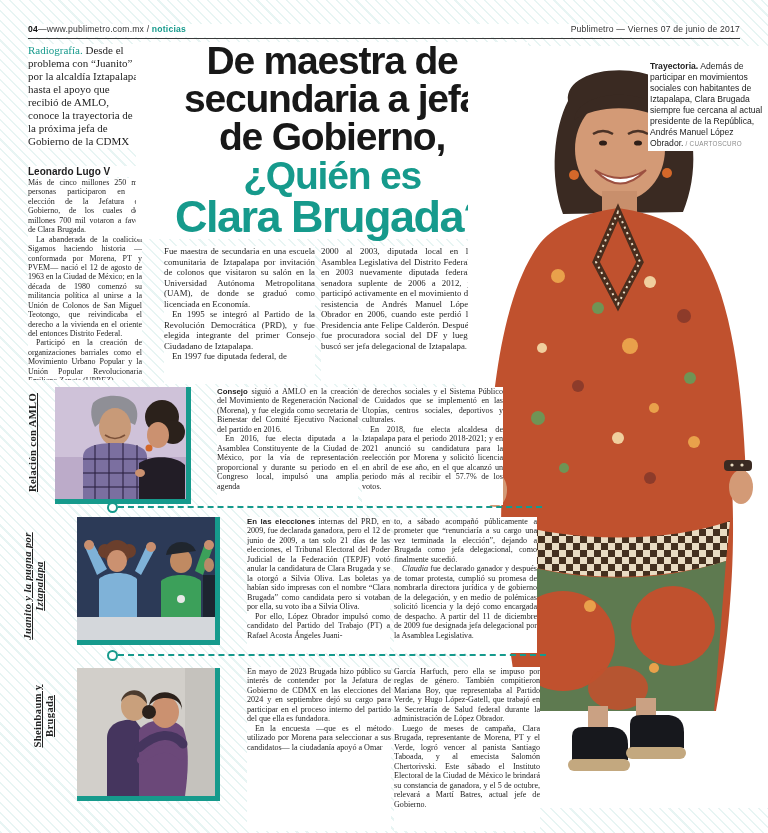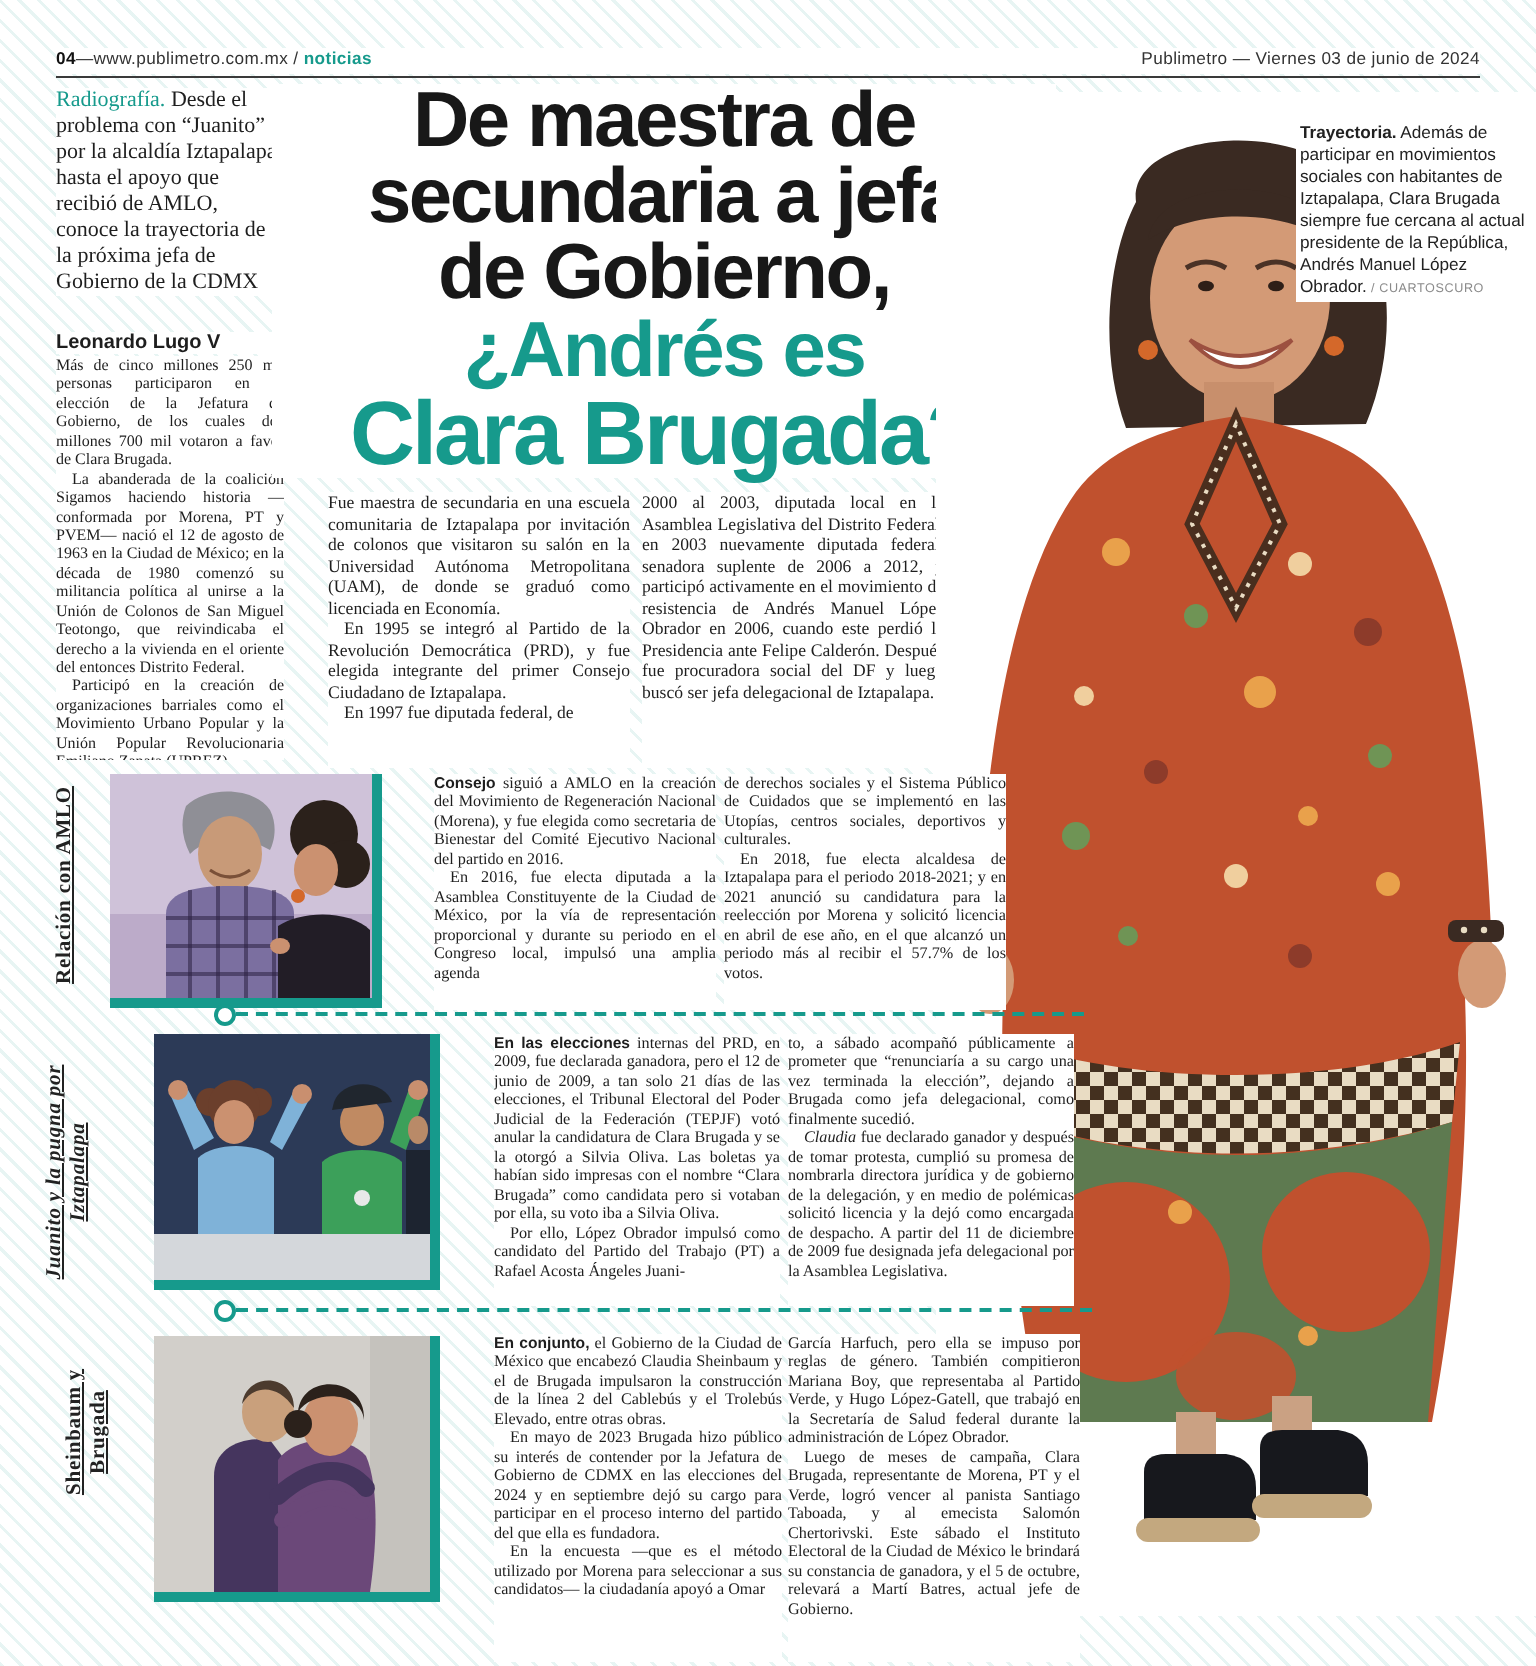--- a/index.html
+++ b/index.html
@@ -52,37 +52,37 @@
   .sep{position:absolute;border-top:2px dashed #169a8c;height:0;}
   .sep .knob{position:absolute;left:-11px;top:-6px;width:7px;height:7px;border:2px solid #169a8c;border-radius:50%;background:#fff;display:block;}
 </style>
 </head>
 <body>
 
 <div id="page">
 
   <div class="hdr">
     <span class="hdr-left"><b>04</b><span>—www.publimetro.com.mx / </span><span class="teal">noticias</span></span>
-    <span class="hdr-right">Publimetro — Viernes 03 de junio de 2024</span>
+    <span class="hdr-right">Publimetro — Viernes 07 de junio de 2017</span>
   </div>
   <div class="hdr-rule"></div>
 
   <div class="lead"><span class="kicker">Radiografía.</span><span> Desde el problema con “Juanito” por la alcaldía Iztapalapa, hasta el apoyo que recibió de AMLO, conoce la trayectoria de la próxima jefa de Gobierno de la CDMX</span></div>
   <div class="byline">Leonardo Lugo V</div>
   <div class="leftbody">
     <p>Más de cinco millones 250 mil personas participaron en la elección de la Jefatura de Gobierno, de los cuales dos millones 700 mil votaron a favor de Clara Brugada.</p>
     <p>La abanderada de la coalición Sigamos haciendo historia —conformada por Morena, PT y PVEM— nació el 12 de agosto de 1963 en la Ciudad de México; en la década de 1980 comenzó su militancia política al unirse a la Unión de Colonos de San Miguel Teotongo, que reivindicaba el derecho a la vivienda en el oriente del entonces Distrito Federal.</p>
     <p>Participó en la creación de organizaciones barriales como el Movimiento Urbano Popular y la Unión Popular Revolucionaria Emiliano Zapata (UPREZ).</p>
   </div>
 
   <h1 class="headline" style="margin:0;">
     <span class="hl-black">De maestra de</span><br>
     <span class="hl-black">secundaria a jefa</span><br>
     <span class="hl-black">de Gobierno,</span><br>
-    <span class="hl-teal">¿Andrés es</span><br>
+    <span class="hl-teal">¿Quién es</span><br>
     <span class="hl-teal-big">Clara Brugada?</span>
   </h1>
 
   <div class="col intro-col" id="intro1">
     <p>Fue maestra de secundaria en una escuela comunitaria de Iztapalapa por invitación de colonos que visitaron su salón en la Universidad Autónoma Metropolitana (UAM), de donde se graduó como licenciada en Economía.</p>
     <p>En 1995 se integró al Partido de la Revolución Democrática (PRD), y fue elegida integrante del primer Consejo Ciudadano de Iztapalapa.</p>
     <p>En 1997 fue diputada federal, de</p>
   </div>
   <div class="col intro-col" id="intro2">
     <p>2000 al 2003, diputada local en la Asamblea Legislativa del Distrito Federal, en 2003 nuevamente diputada federal, senadora suplente de 2006 a 2012, y participó activamente en el movimiento de resistencia de Andrés Manuel López Obrador en 2006, cuando este perdió la Presidencia ante Felipe Calderón. Después fue procuradora social del DF y luego buscó ser jefa delegacional de Iztapalapa.</p>
@@ -236,21 +236,20 @@
       <path d="M44,34 C46,18 70,18 70,36 C62,24 50,24 44,34 Z" fill="#4c3b2e"></path>
       <path d="M62,128 V62 C70,50 96,48 106,60 C112,74 112,100 108,128 Z" fill="#6b4879"></path>
       <ellipse cx="88" cy="44" rx="14" ry="16" fill="#cb9170"></ellipse>
       <path d="M72,38 C74,18 106,20 105,42 C104,28 80,26 72,38 Z" fill="#2b211b"></path>
       <circle cx="72" cy="44" r="7" fill="#2b211b"></circle>
       <path d="M62,80 C80,64 96,64 106,76" stroke="#45355e" stroke-width="9" fill="none" stroke-linecap="round"></path>
       <path d="M64,92 C80,78 94,78 104,88" stroke="#6b4879" stroke-width="8" fill="none" stroke-linecap="round"></path>
     </svg>
   </div>
   <div class="col sec-col" style="left:222px;top:667px;width:144px;height:164px;">
-    <p><span class="lead-in">En conjunto,</span><span> el Gobierno de la Ciudad de México que encabezó Claudia Sheinbaum y el de Brugada impulsaron la construcción de la línea 2 del Cablebús y el Trolebús Elevado, entre otras obras.</span></p>
     <p>En mayo de 2023 Brugada hizo público su interés de contender por la Jefatura de Gobierno de CDMX en las elecciones del 2024 y en septiembre dejó su cargo para participar en el proceso interno del partido del que ella es fundadora.</p>
     <p>En la encuesta —que es el método utilizado por Morena para seleccionar a sus candidatos— la ciudadanía apoyó a Omar</p>
   </div>
   <div class="col sec-col" style="left:369px;top:667px;width:146px;height:164px;">
     <p>García Harfuch, pero ella se impuso por reglas de género. También compitieron Mariana Boy, que representaba al Partido Verde, y Hugo López-Gatell, que trabajó en la Secretaría de Salud federal durante la administración de López Obrador.</p>
     <p>Luego de meses de campaña, Clara Brugada, representante de Morena, PT y el Verde, logró vencer al panista Santiago Taboada, y al emecista Salomón Chertorivski. Este sábado el Instituto Electoral de la Ciudad de México le brindará su constancia de ganadora, y el 5 de octubre, relevará a Martí Batres, actual jefe de Gobierno.</p>
   </div>
 
 </div>
 

